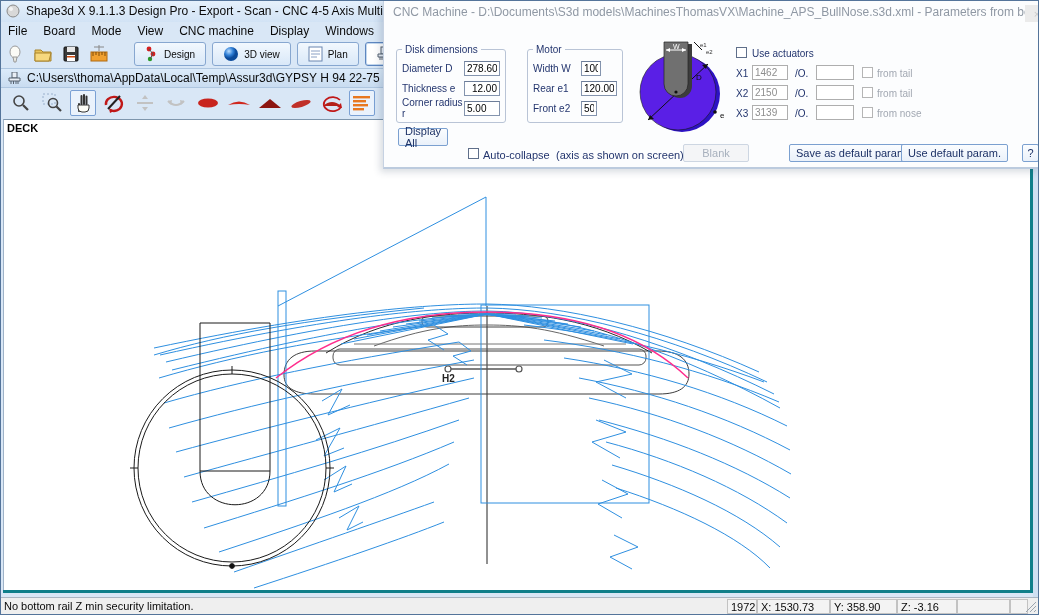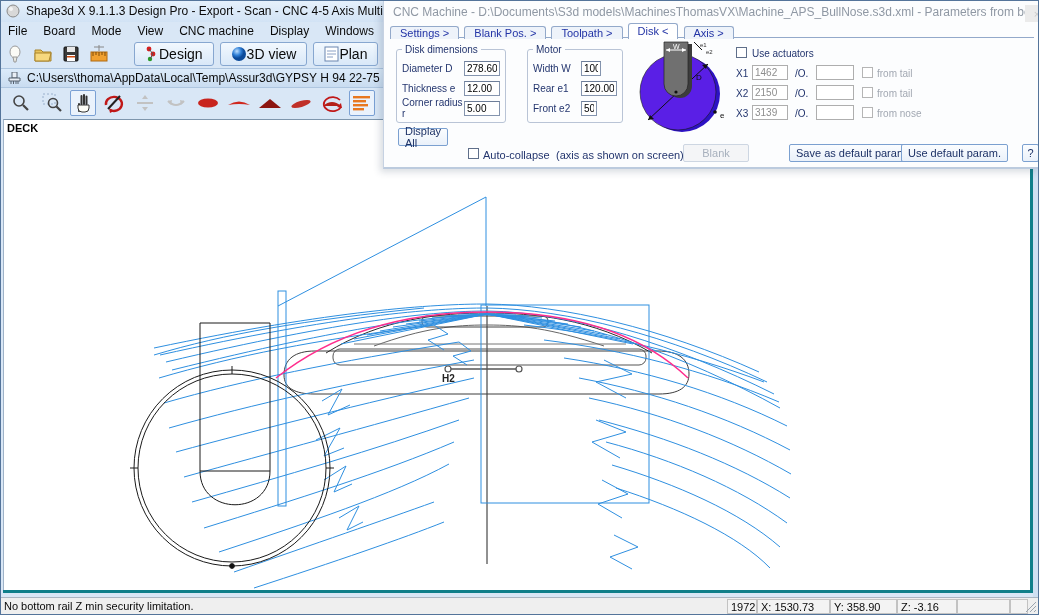--- a/index.html
+++ b/index.html
@@ -9,21 +9,21 @@
   .window-edge{left:0;top:0;width:1039px;height:615px;border:1px solid #54749a;pointer-events:none;z-index:60}
 
   
   #titlebar{left:0;top:0;width:1039px;height:22px;display:flex;align-items:center;padding-left:6px;gap:6px;background:linear-gradient(#e6f1fc,#d2e3f5)}
   #titlebar .title{font-size:12px;color:#0a0a0a;white-space:nowrap}
   #menubar{left:0;top:22px;width:1039px;height:18px;display:flex;align-items:center;gap:0;background:#d9e7f6}
   .menu-item{padding:2px 8px;font-size:12px;color:#0a0a0a;white-space:nowrap}
   #toolbar{left:0;top:40px;width:1039px;height:28px;display:flex;align-items:center;gap:6px;padding-left:4px;background:#d9e7f6}
   .tb-ico{width:22px;height:22px;display:flex;align-items:center;justify-content:center}
   .tb-spacer{width:12px}
-  .vbtn{display:flex;align-items:center;height:24px;padding:0 10px;border:1px solid #87a7d0;border-radius:3px;background:linear-gradient(#f2f8fe,#d9e8f8);font-size:14px;color:#0a0a0a}
+  .vbtn{display:flex;align-items:center;gap:5px;height:24px;padding:0 10px;border:1px solid #87a7d0;border-radius:3px;background:linear-gradient(#f2f8fe,#d9e8f8);font-size:10px;color:#0a0a0a}
   .vbtn.active{background:#fff;border-color:#5d86c0;box-shadow:inset 0 0 0 1px #c4d8ee}
   #doc-titlebar{left:0;top:68px;width:1039px;height:20px;display:flex;align-items:center;gap:6px;padding-left:8px;background:linear-gradient(#dcebfa,#c9dcf0);border-top:1px solid #aec6e0;border-bottom:1px solid #aec6e0}
   #doc-titlebar .path{font-size:12px;color:#0a0a0a;white-space:nowrap}
   #tools2{left:0;top:88px;width:1039px;height:30px;display:flex;align-items:center;gap:5px;padding-left:8px;background:#d9e7f6}
   .ticon{width:26px;height:26px;display:flex;align-items:center;justify-content:center;border:1px solid transparent}
   .ticon.selected{border:1px solid #7aa0d4;background:#eaf2fc;border-radius:2px}
   .grip-strip{left:0;top:88px;width:6px;height:30px;border-right:1px solid #b7cbe2}
 
   
   #canvas{left:3px;top:119px;width:1027px;height:471px;background:#ffffff;border-top:1px solid #7e96ad;border-left:1px solid #9fb3c8}
@@ -340,37 +340,30 @@
   <span class="scell" style="left:1010px;width:18px"></span>
   <svg id="grip">
       <path d="M12,2 L2,12 M12,6 L6,12 M12,10 L10,12" stroke="#9aa4ae"></path>
     </svg>
 </div>
 
 <div class="abs" id="dialog">
   <div id="dlg-title">CNC Machine - D:\Documents\S3d models\MachinesThomasVX\Machine_APS_BullNose.s3d.xml - Parameters from board file</div>
   <div id="dlg-close">×</div>
 
-  <div id="tabstrip">
-    <span class="tab">Settings &gt;</span>
-    <span class="tab">Blank Pos. &gt;</span>
-    <span class="tab">Toolpath &gt;</span>
-    <span class="tab active">Disk &lt;</span>
-    <span class="tab">Axis &gt;</span>
-  </div>
 
   <fieldset class="grp" style="left:12px;top:44px;width:108px;height:79px">
     <legend>Disk dimensions</legend>
     <div class="frow">
         <span class="flabel" style="width:62px">Diameter D</span>
       <input class="din" style="width: 36px;" value="278.60">
       </div>
     <div class="frow">
         <span class="flabel" style="width:62px">Thickness e</span>
-      <input class="din" style="width: 36px;" value="12.00">
+      <input class="din" style="width: 36px; text-align: right;" value="12.00">
       </div>
     <div class="frow">
         <span class="flabel" style="width:62px">Corner radius r</span>
       <input class="din" style="width: 36px;" value="5.00">
       </div>
   </fieldset>
 
   <fieldset class="grp" style="left:143px;top:44px;width:96px;height:79px">
     <legend>Motor</legend>
     <div class="frow">

